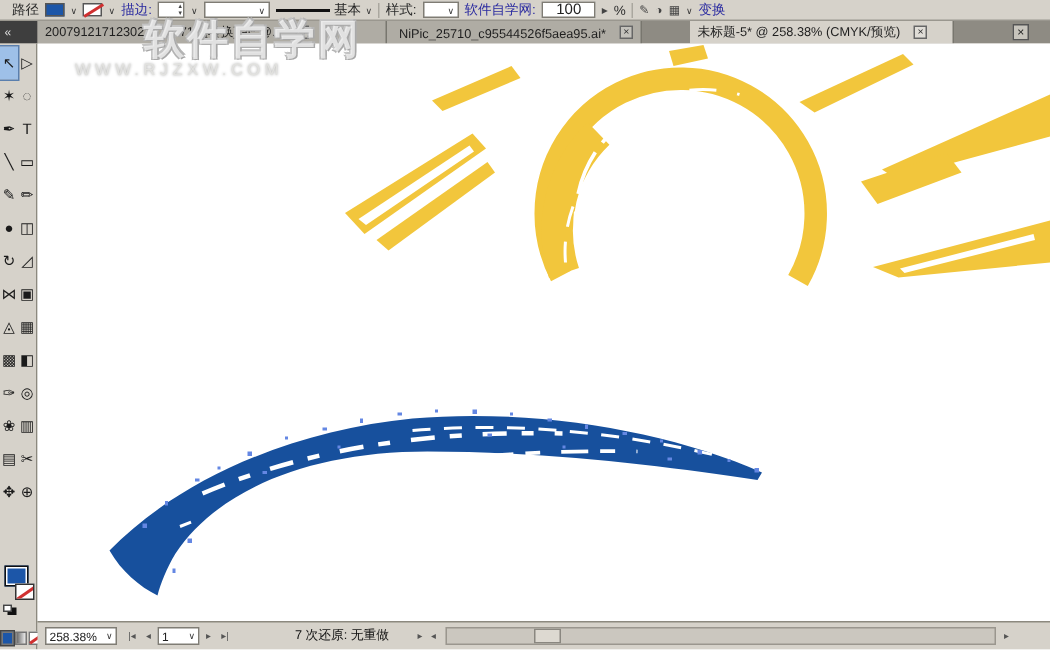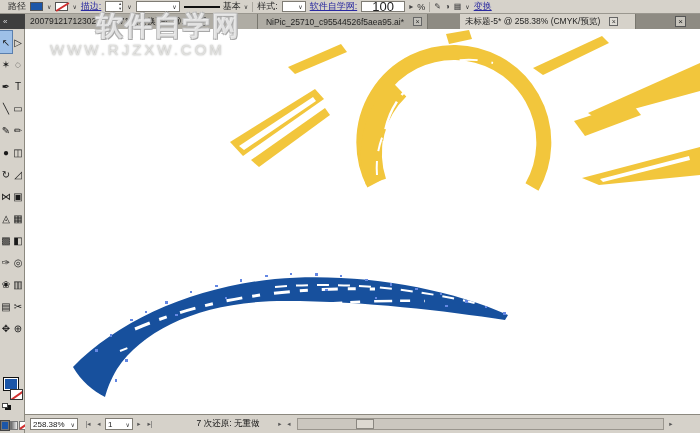--- a/index.html
+++ b/index.html
@@ -5,36 +5,36 @@
   * { margin:0; padding:0; box-sizing:border-box; }
   html,body { width:700px; height:433px; }
   .app { position:relative; width:700px; height:433px; overflow:hidden;
          background:#D6D2CA; font-family:"Liberation Sans", sans-serif; color:#222; }
 
   
   .control-bar { position:absolute; left:0; top:0; width:700px; height:14px;
     background:#D6D2CA; border-bottom:1px solid #9a978f;
     display:flex; align-items:center; gap:4px; padding:0 0 0 8px; font-size:9px; }
   .cb-label { color:#2b2b2b; white-space:nowrap; }
-  .cb-link  { color:#2A2AA0; text-decoration:underline; white-space:nowrap; cursor:pointer; }
+  .cb-link  { color:#2A2AA0; white-space:nowrap; cursor:pointer; }
   .swatch { width:13px; height:9px; border:1px solid #555; display:inline-block; }
   .swatch.stroke { background:#fff; position:relative; }
   .swatch.stroke::after { content:""; position:absolute; left:-1px; top:3px; width:15px; height:2px;
      background:#D03030; transform:rotate(-32deg); }
   .caret { font-size:6px; color:#333; }
   .spinbox { width:18px; height:11px; background:#fff; border:1px solid #7f7c74;
      display:inline-flex; flex-direction:column; align-items:flex-end; justify-content:center; }
   .spinbox span { font-size:4.5px; line-height:4.5px; color:#444; padding-right:1px; }
   .dropdown { background:#fff; border:1px solid #7f7c74; height:11px;
      display:inline-flex; align-items:center; justify-content:flex-end; padding-right:2px; }
   .dd-profile { width:44px; } .dd-style { width:24px; }
   .brush-def { display:inline-flex; align-items:center; gap:3px; cursor:pointer; }
   .brush-line { width:36px; height:2px; background:#111; display:inline-block; }
-  .valuebox { width:44px; height:11px; background:#fff; border:1px solid #7f7c74;
-     font-size:13px; display:inline-flex; align-items:center; justify-content:center; }
+  .valuebox { width:36px; height:11px; background:#fff; border:1px solid #7f7c74;
+     font-size:10px; display:inline-flex; align-items:center; justify-content:center; }
   .cb-sep { width:1px; height:10px; background:#aaa79f; }
   .cb-icon { font-size:8px; color:#444; }
 
   
   .tab-bar { position:absolute; left:0; top:14px; width:700px; height:15px;
      background:#8E8B83; display:flex; align-items:stretch; }
   .panel-collapse { width:25px; background:#3E3E3E; color:#ddd; font-size:8px;
      display:flex; align-items:center; padding-left:3px; }
   .tabs { display:flex; flex:1; }
   .tab { display:flex; align-items:center; gap:9px; padding:0 5px; font-size:8.5px;
@@ -73,21 +73,21 @@
      background:#D03030; transform:rotate(-35deg); }
 
   
   .canvas { position:absolute; left:25px; top:29px; width:675px; height:385px; background:#fff; }
   .canvas svg { position:absolute; left:0; top:0; }
 
   
   .watermark { position:absolute; left:50px; top:8px; z-index:20; pointer-events:none; }
   .wm1 { font-size:27px; font-weight:bold; letter-spacing:2px; color:rgba(255,255,255,.66);
      text-shadow:1px 1px 0 #a8a8a8, -1px -1px 0 #c4c4c4, 1px -1px 0 #b5b5b5, -1px 1px 0 #b5b5b5;margin-left:46px; }
-  .wm2 { margin-top:-3px; font-size:15px; letter-spacing:3px; color:rgba(225,225,222,.95);
+  .wm2 { margin-top:-3px; font-size:11px; letter-spacing:3px; color:rgba(225,225,222,.95);
      text-shadow:0 0 2px #9c9c9c; }
 
   
   .status-bar { position:absolute; left:25px; top:414px; width:675px; height:19px;
      background:#D6D2CA; border-top:1px solid #8c897f; font-size:8.5px; }
   .sb-zoom { position:absolute; left:5px; top:3px; width:48px; height:12px; background:#fff;
      border:1px solid #7f7c74; display:flex; align-items:center; justify-content:space-between;
      padding:0 2px; font-size:8px; }
   .sb-nav { position:absolute; left:58px; top:3px; display:flex; gap:1px; align-items:center; }
   .sb-btn { height:12px; min-width:10px; display:flex; align-items:center; justify-content:center;

